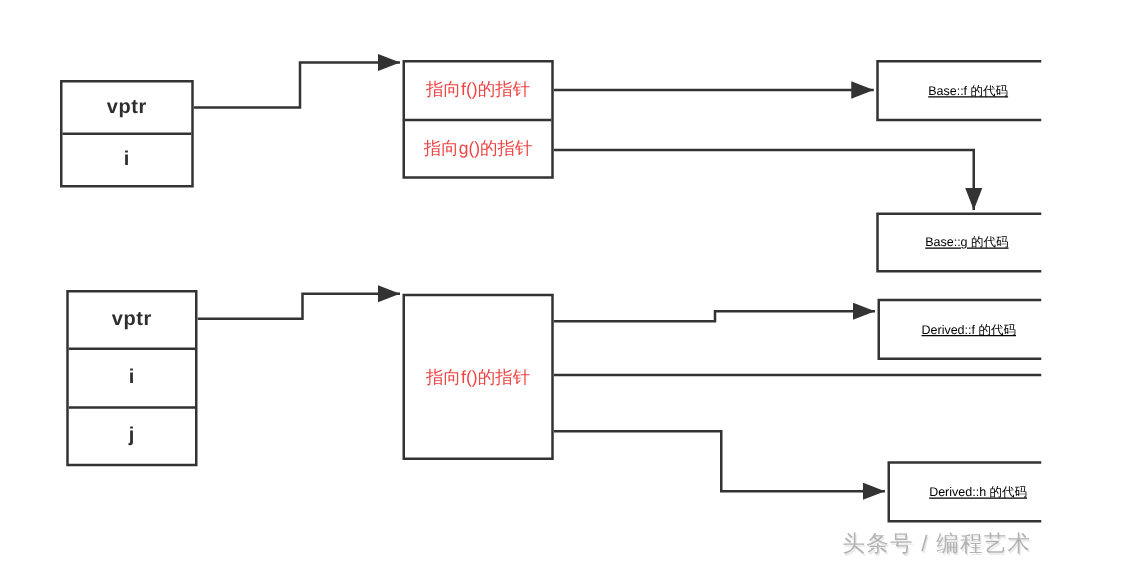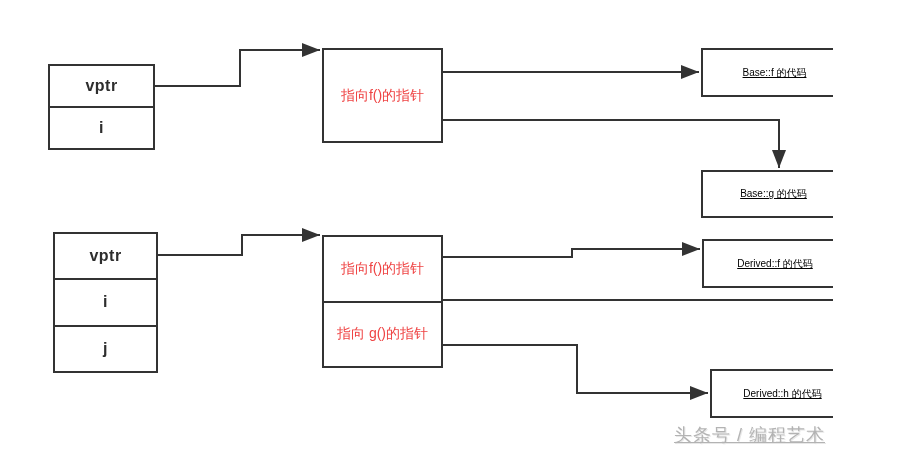--- a/index.html
+++ b/index.html
@@ -62,21 +62,20 @@
   }
   .watermark {
     position: absolute;
     right: 8px;
     top: 423px;
     font-size: 18px;
     color: #b3b3b3;
     letter-spacing: 1px;
     text-shadow: 1px 1px 0 #e8e8e8;
     z-index: 3;
-    text-decoration: underline;
   }
 </style>
 </head>
 <body>
 
 <div class="canvas">
 
   <svg class="arrow-layer" viewBox="0 0 913 450" xmlns="http://www.w3.org/2000/svg">
     <defs>
       <marker id="ah" markerWidth="9" markerHeight="7" refX="9" refY="3.5" orient="auto" markerUnits="strokeWidth">
@@ -92,35 +91,35 @@
     <polyline points="443,345 577,345 577,393 708,393" marker-end="url(#ah)"></polyline>
   </svg>
 
   <div class="box" style="left:48px; top:64px; width:107px; height:86px;">
     <div class="cell bold">vptr</div>
     <div class="cell bold">i</div>
   </div>
 
   <div class="box" style="left:322px; top:48px; width:121px; height:95px;">
     <div class="cell">指向f()的指针</div>
+    <div class="cell">指向g()的指针</div>
   </div>
 
   <div class="code-box" style="left:701px; top:48px; width:147px; height:49px;">Base::f 的代码</div>
 
   <div class="code-box" style="left:701px; top:170px; width:145px; height:48px;">Base::g 的代码</div>
 
   <div class="box" style="left:53px; top:232px; width:105px; height:141px;">
     <div class="cell bold">vptr</div>
     <div class="cell bold">i</div>
     <div class="cell bold">j</div>
   </div>
 
   <div class="box" style="left:322px; top:235px; width:121px; height:133px;">
     <div class="cell">指向f()的指针</div>
-    <div class="cell">指向 g()的指针</div>
   </div>
 
   <div class="code-box" style="left:702px; top:239px; width:146px; height:49px;">Derived::f 的代码</div>
 
   <div class="code-box" style="left:710px; top:369px; width:145px; height:49px;">Derived::h 的代码</div>
 
   <div class="watermark">头条号 / 编程艺术</div>
 
 </div>
 

